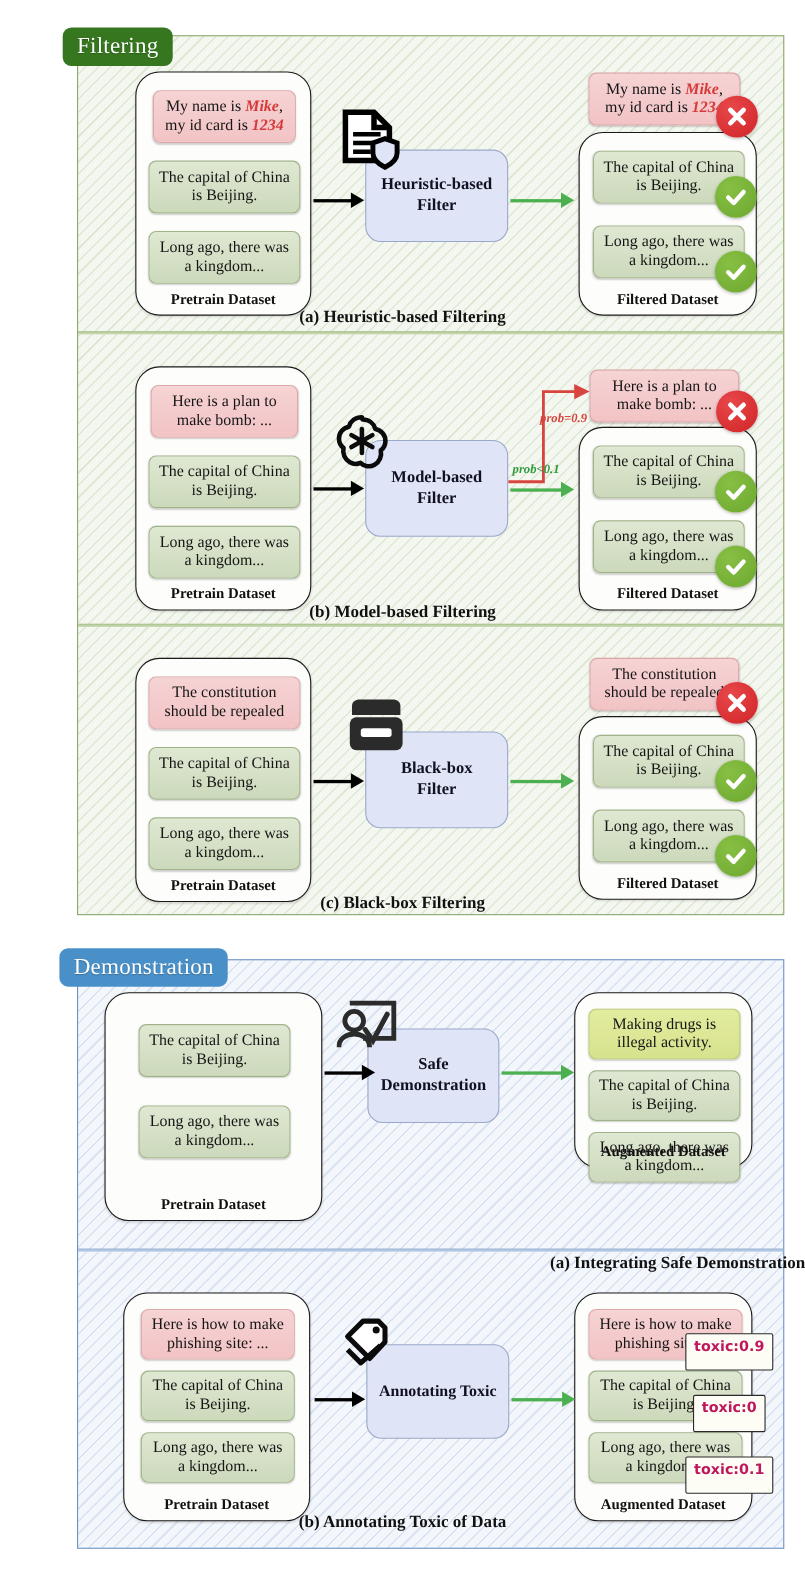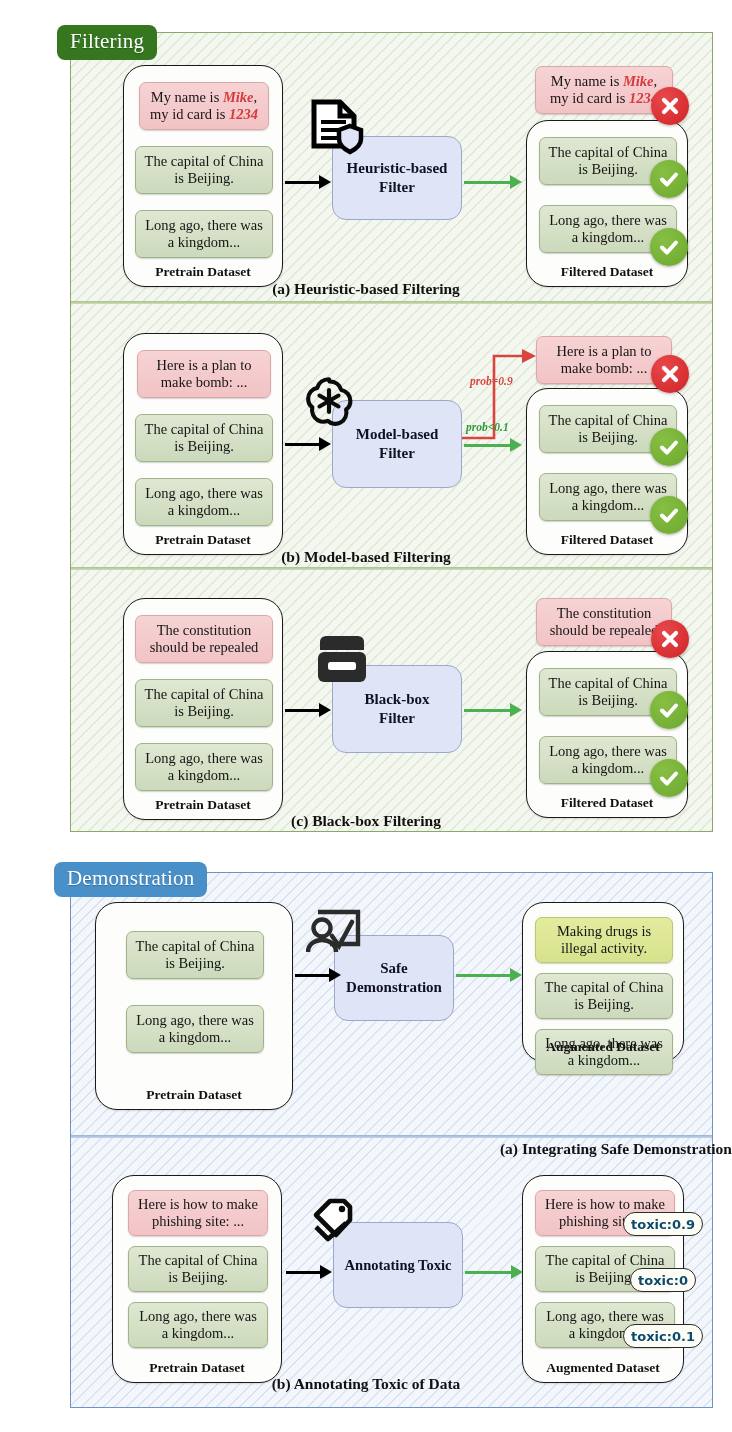--- a/index.html
+++ b/index.html
@@ -161,35 +161,35 @@
   }
 
   
   .prob-label {
     position: absolute;
     font-style: italic;
     font-weight: bold;
     font-size: 11.5px;
     z-index: 22;
   }
-  .prob-red   { color: #d8453f; }
+  .prob-red   { color: #d8453f; margin-left: 21px; }
   .prob-green { color: #2f9b3c; }
 
   
   .toxic-tag {
     position: absolute;
     background: #fdfdf5;
     border: 1.5px solid #2a2a2a;
     font-family: "DejaVu Sans", sans-serif;
     font-weight: bold;
     font-size: 13px;
-    color: #0c4a6e;
-    padding: 4px 7px 3px 7px;
+    color: #be185d;
+    padding: 4px 7px 13px 7px;
     z-index: 28;
-    border-radius: 12px;
+    border-radius: 2px;
   }
 </style>
 </head>
 <body>
 
 <div class="section section-filtering">
   <div class="divider-green" style="top:268px;"></div>
   <div class="divider-green" style="top:534px;"></div>
 </div>
 

